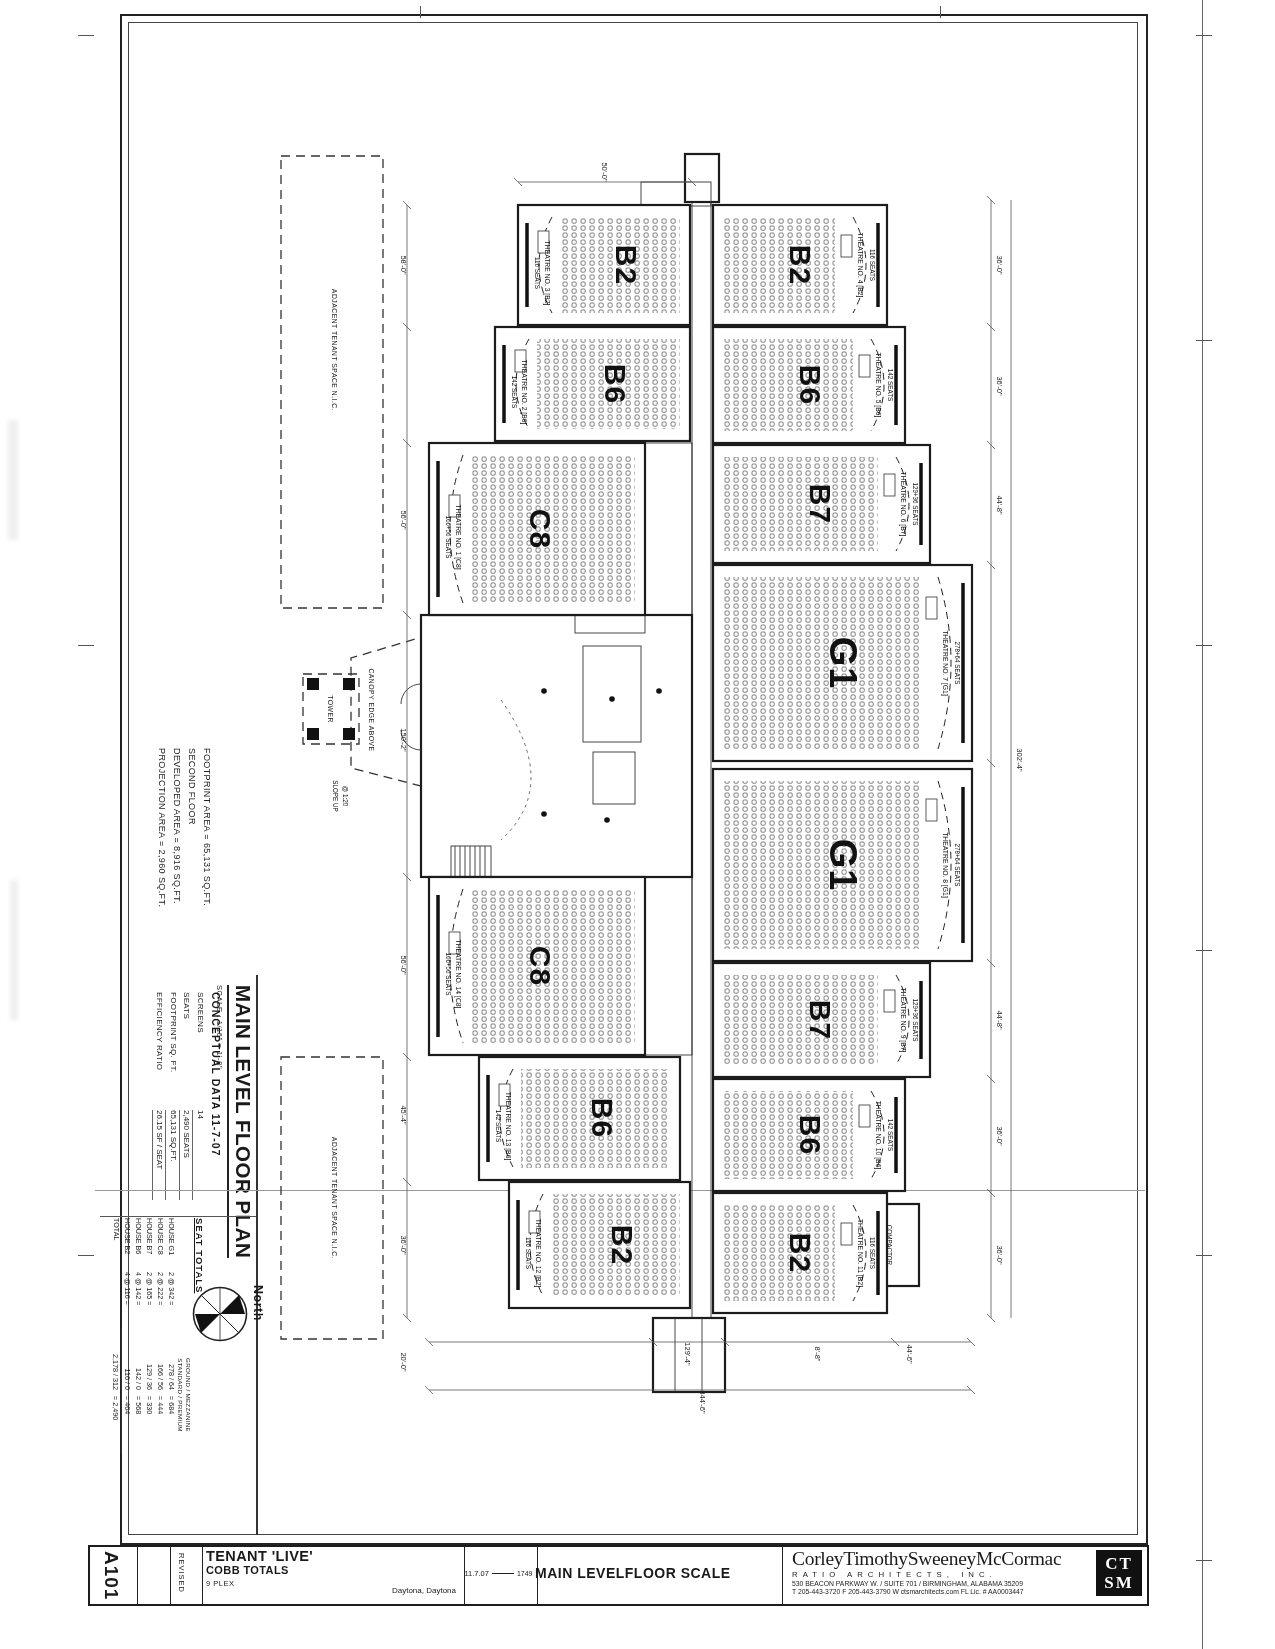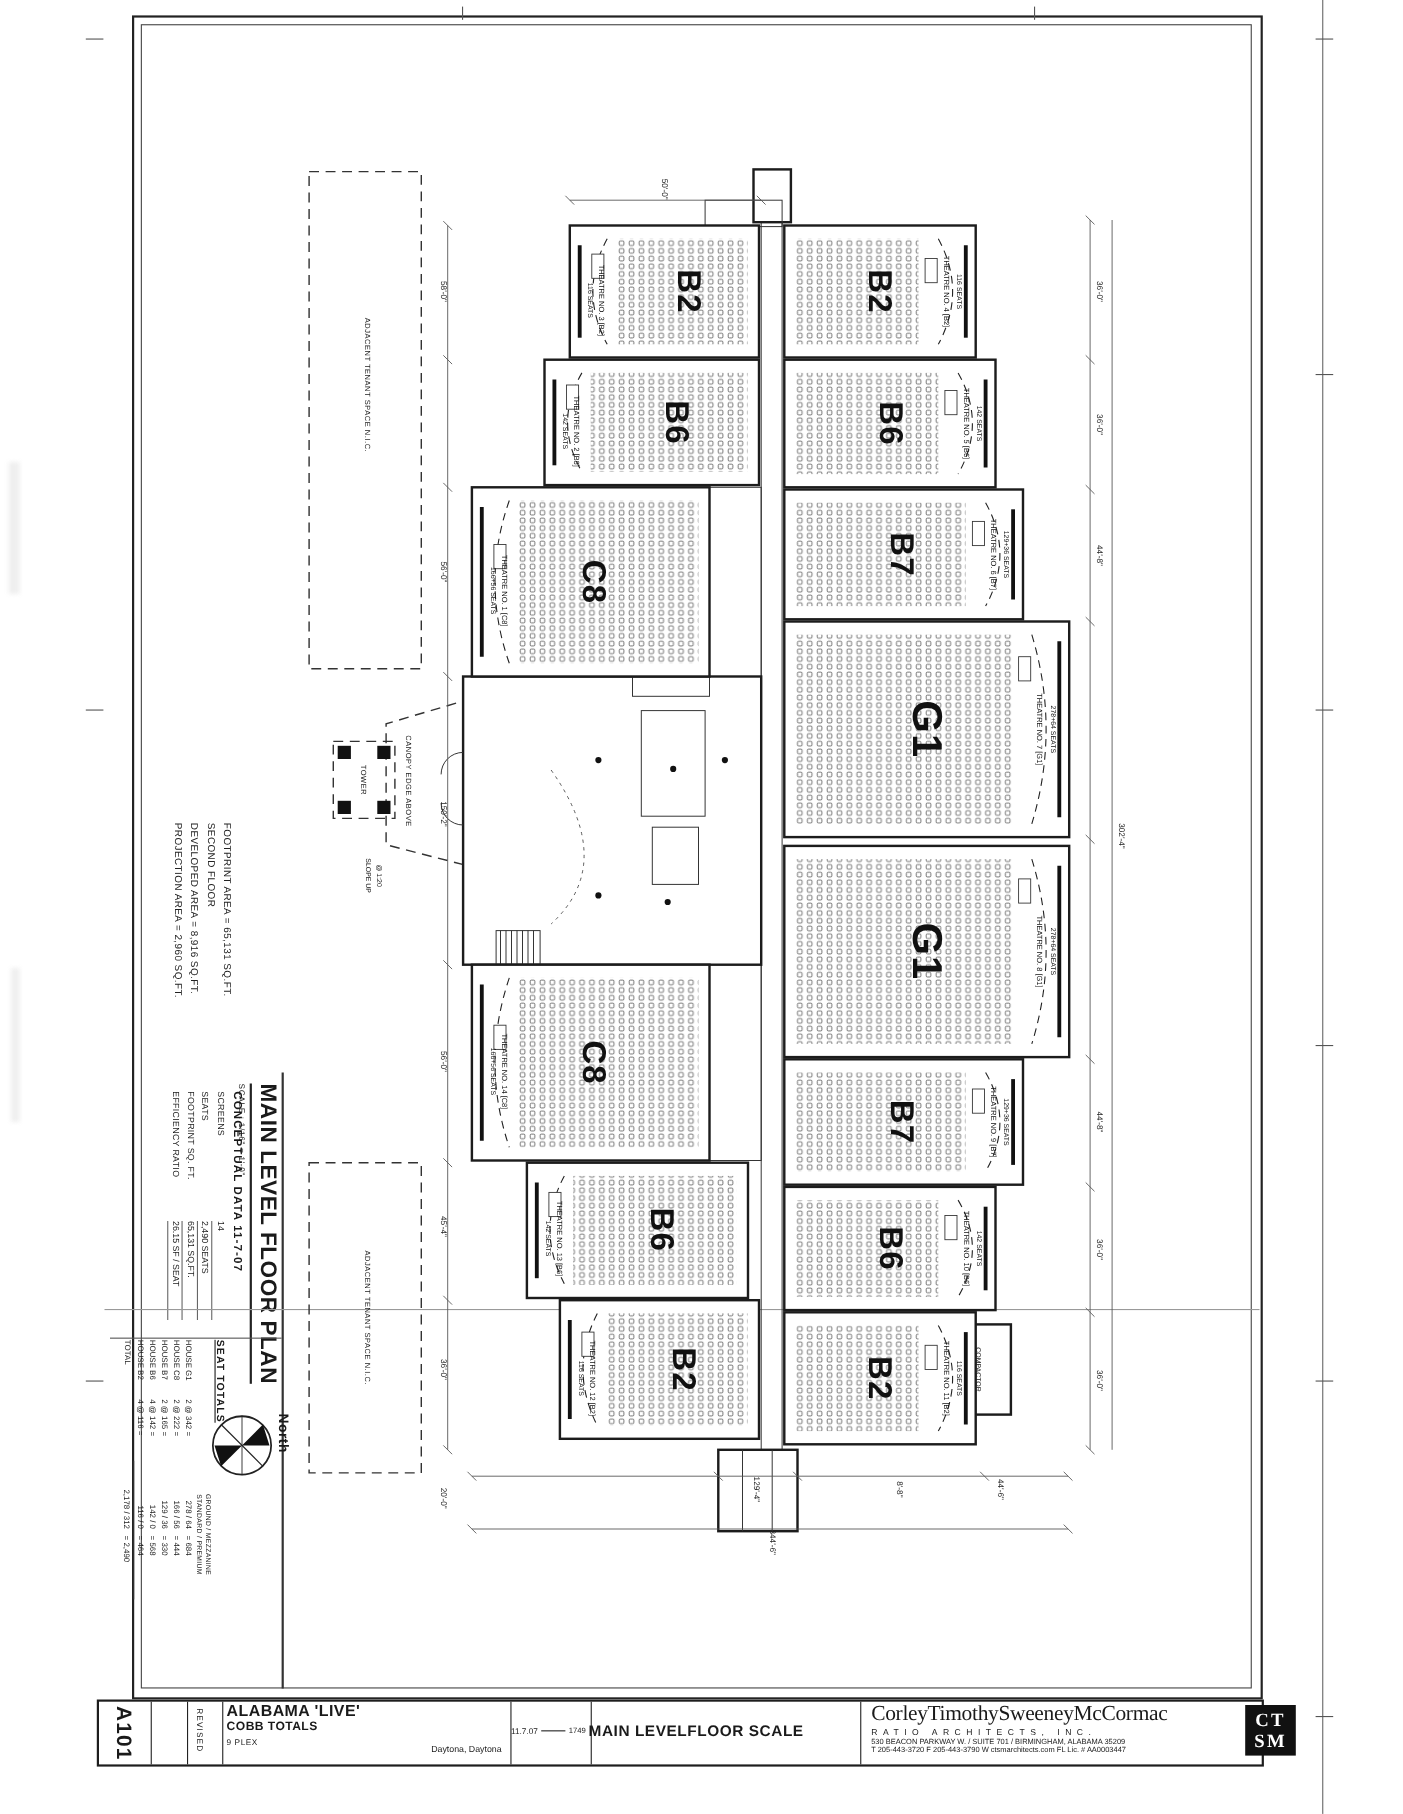--- a/index.html
+++ b/index.html
@@ -461,21 +461,21 @@
     <div class="tdiv" style="left:112px"></div>
     <div class="tdiv" style="left:374px"></div>
     <div class="tdiv" style="left:447px"></div>
     <div class="tdiv" style="left:692px"></div>
   </div>
 
   <div class="rot" style="left:122px;top:1551px;width:48px;font-size:19px;font-weight:bold;letter-spacing:1px;">A101</div>
   <div class="rot" style="left:186px;top:1553px;width:46px;font-size:7.5px;letter-spacing:1px;">REVISED</div>
 
   <div class="proj" style="left:206px;top:1548px;position:absolute;">
-    <div class="p1">ALABAMA 'LIVE'</div>
+    <div class="p1">TENANT 'LIVE'</div>
     <div class="p2">COBB TOTALS</div>
     <div class="p3">9 PLEX</div>
   </div>
   <div style="position:absolute;left:356px;top:1586px;width:100px;text-align:right;font-size:8px;">Daytona, Daytona</div>
 
   <div class="datecell" style="left:462px;top:1545px;position:absolute;height:57px;width:73px;">
     <div>11.7.07</div>
     <div class="bar"></div>
     <div class="jn">1749</div>
   </div>
@@ -484,18 +484,18 @@
     <div>MAIN LEVEL</div>
     <div>FLOOR SCALE</div>
   </div>
 
   <div class="arch" style="left:792px;top:1548px;position:absolute;">
     <div class="an1">CorleyTimothySweeneyMcCormac</div>
     <div class="an2">RATIO ARCHITECTS, INC.</div>
     <div class="an3">530 BEACON PARKWAY W. / SUITE 701 / BIRMINGHAM, ALABAMA 35209</div>
     <div class="an4">T 205-443-3720   F 205-443-3790   W ctsmarchitects.com   FL Lic. # AA0003447</div>
   </div>
-  <div class="logo" style="position:absolute;left:1132px;top:1550px;">
+  <div class="logo" style="position:absolute;left:1096px;top:1550px;">
     <div>CT</div>
     <div>SM</div>
   </div>
 
 </div>
 
 </body></html>

